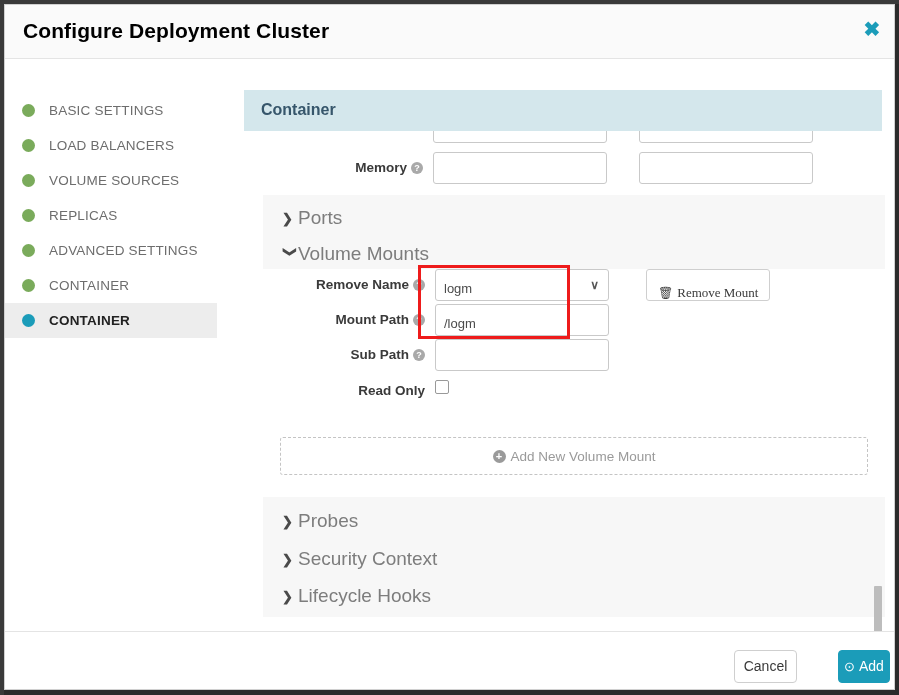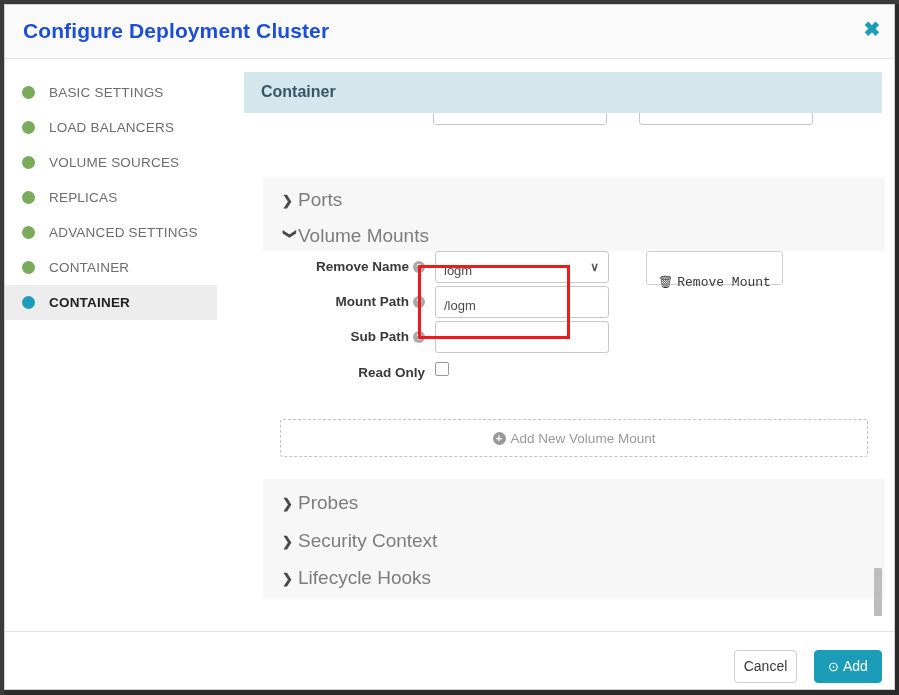--- a/index.html
+++ b/index.html
@@ -38,21 +38,21 @@
     height: 54px;
     background: #fafafa;
     border-bottom: 1px solid #e4e4e4;
   }
   .modal-title {
     position: absolute;
     left: 18px;
     top: 14px;
     font-size: 21px;
     font-weight: bold;
-    color: #1d4ed8;
+    color: #000000;
     letter-spacing: 0.1px;
     white-space: nowrap;
   }
   .close-btn {
     position: absolute;
     right: 10px;
     top: 10px;
     width: 28px;
     height: 28px;
     line-height: 28px;
@@ -64,21 +64,21 @@
     background: transparent;
     border: none;
     padding: 0;
     font-family: "Liberation Sans", sans-serif;
   }
 
   
   .modal-body {
     position: absolute;
     left: 0;
-    top: 54px;
+    top: 72px;
     width: 891px;
     height: 572px;
     background: #ffffff;
   }
 
   
   .sidebar {
     position: absolute;
     left: 0; top: 0;
     width: 212px;
@@ -295,30 +295,30 @@
     border-radius: 2px;
     background: #fff;
     cursor: pointer;
   }
 
   .btn-remove {
     position: absolute;
     left: 383px;
     top: 0;
     height: 32px;
-    padding: 16px 11px;
+    padding: 8px 11px;
     border: 1px solid #cfcfcf;
     border-radius: 3px;
     background: #fff;
     font-size: 13px;
     color: #3a3a3a;
     line-height: 30px;
     white-space: nowrap;
     cursor: pointer;
-    font-family: Liberation Mono, monospace;
+    font-family: Liberation Serif, serif;
   }
   .btn-remove .trash { margin-right: 4px; font-size: 12px; }
 
   .add-mount {
     position: absolute;
     left: 17px;
     top: 168px;
     width: 588px;
     height: 38px;
     border: 1px dashed #c4c4c4;
@@ -401,22 +401,22 @@
     white-space: nowrap;
   }
   .btn-cancel {
     right: 99px;
     width: 63px;
     border: 1px solid #cfcfcf;
     background: #fff;
     color: #3a3a3a;
   }
   .btn-add {
-    right: 14px;
-    width: 68px;
+    right: 6px;
+    width: 52px;
     border: 1px solid #1b9cb9;
     background: #1b9cb9;
     color: #fff;
   }
   .btn-add .check { margin-right: 4px; font-size: 13px; }
 
   
   .left-gutter {
     position: absolute;
     left: 0; top: 0;
@@ -482,20 +482,25 @@
 
         <div class="section-banner">
           <span>Container</span>
         </div>
 
         <div class="clip-row">
           <div class="inp a"></div>
           <div class="inp b"></div>
         </div>
 
+        <div class="memory-row">
+          <div class="field-label"><span>Memory</span><span class="help-icon">?</span></div>
+          <div class="inp a"></div>
+          <div class="inp b"></div>
+        </div>
 
         <div class="panel panel-a">
           <div class="collapse-row" style="top:12px">
             <span class="caret">❯</span>
             <span class="collapse-label">Ports</span>
           </div>
           <div class="collapse-row" style="top:48px">
             <span class="caret" style="transform:rotate(90deg);display:inline-block">❯</span>
             <span class="collapse-label">Volume Mounts</span>
           </div>

